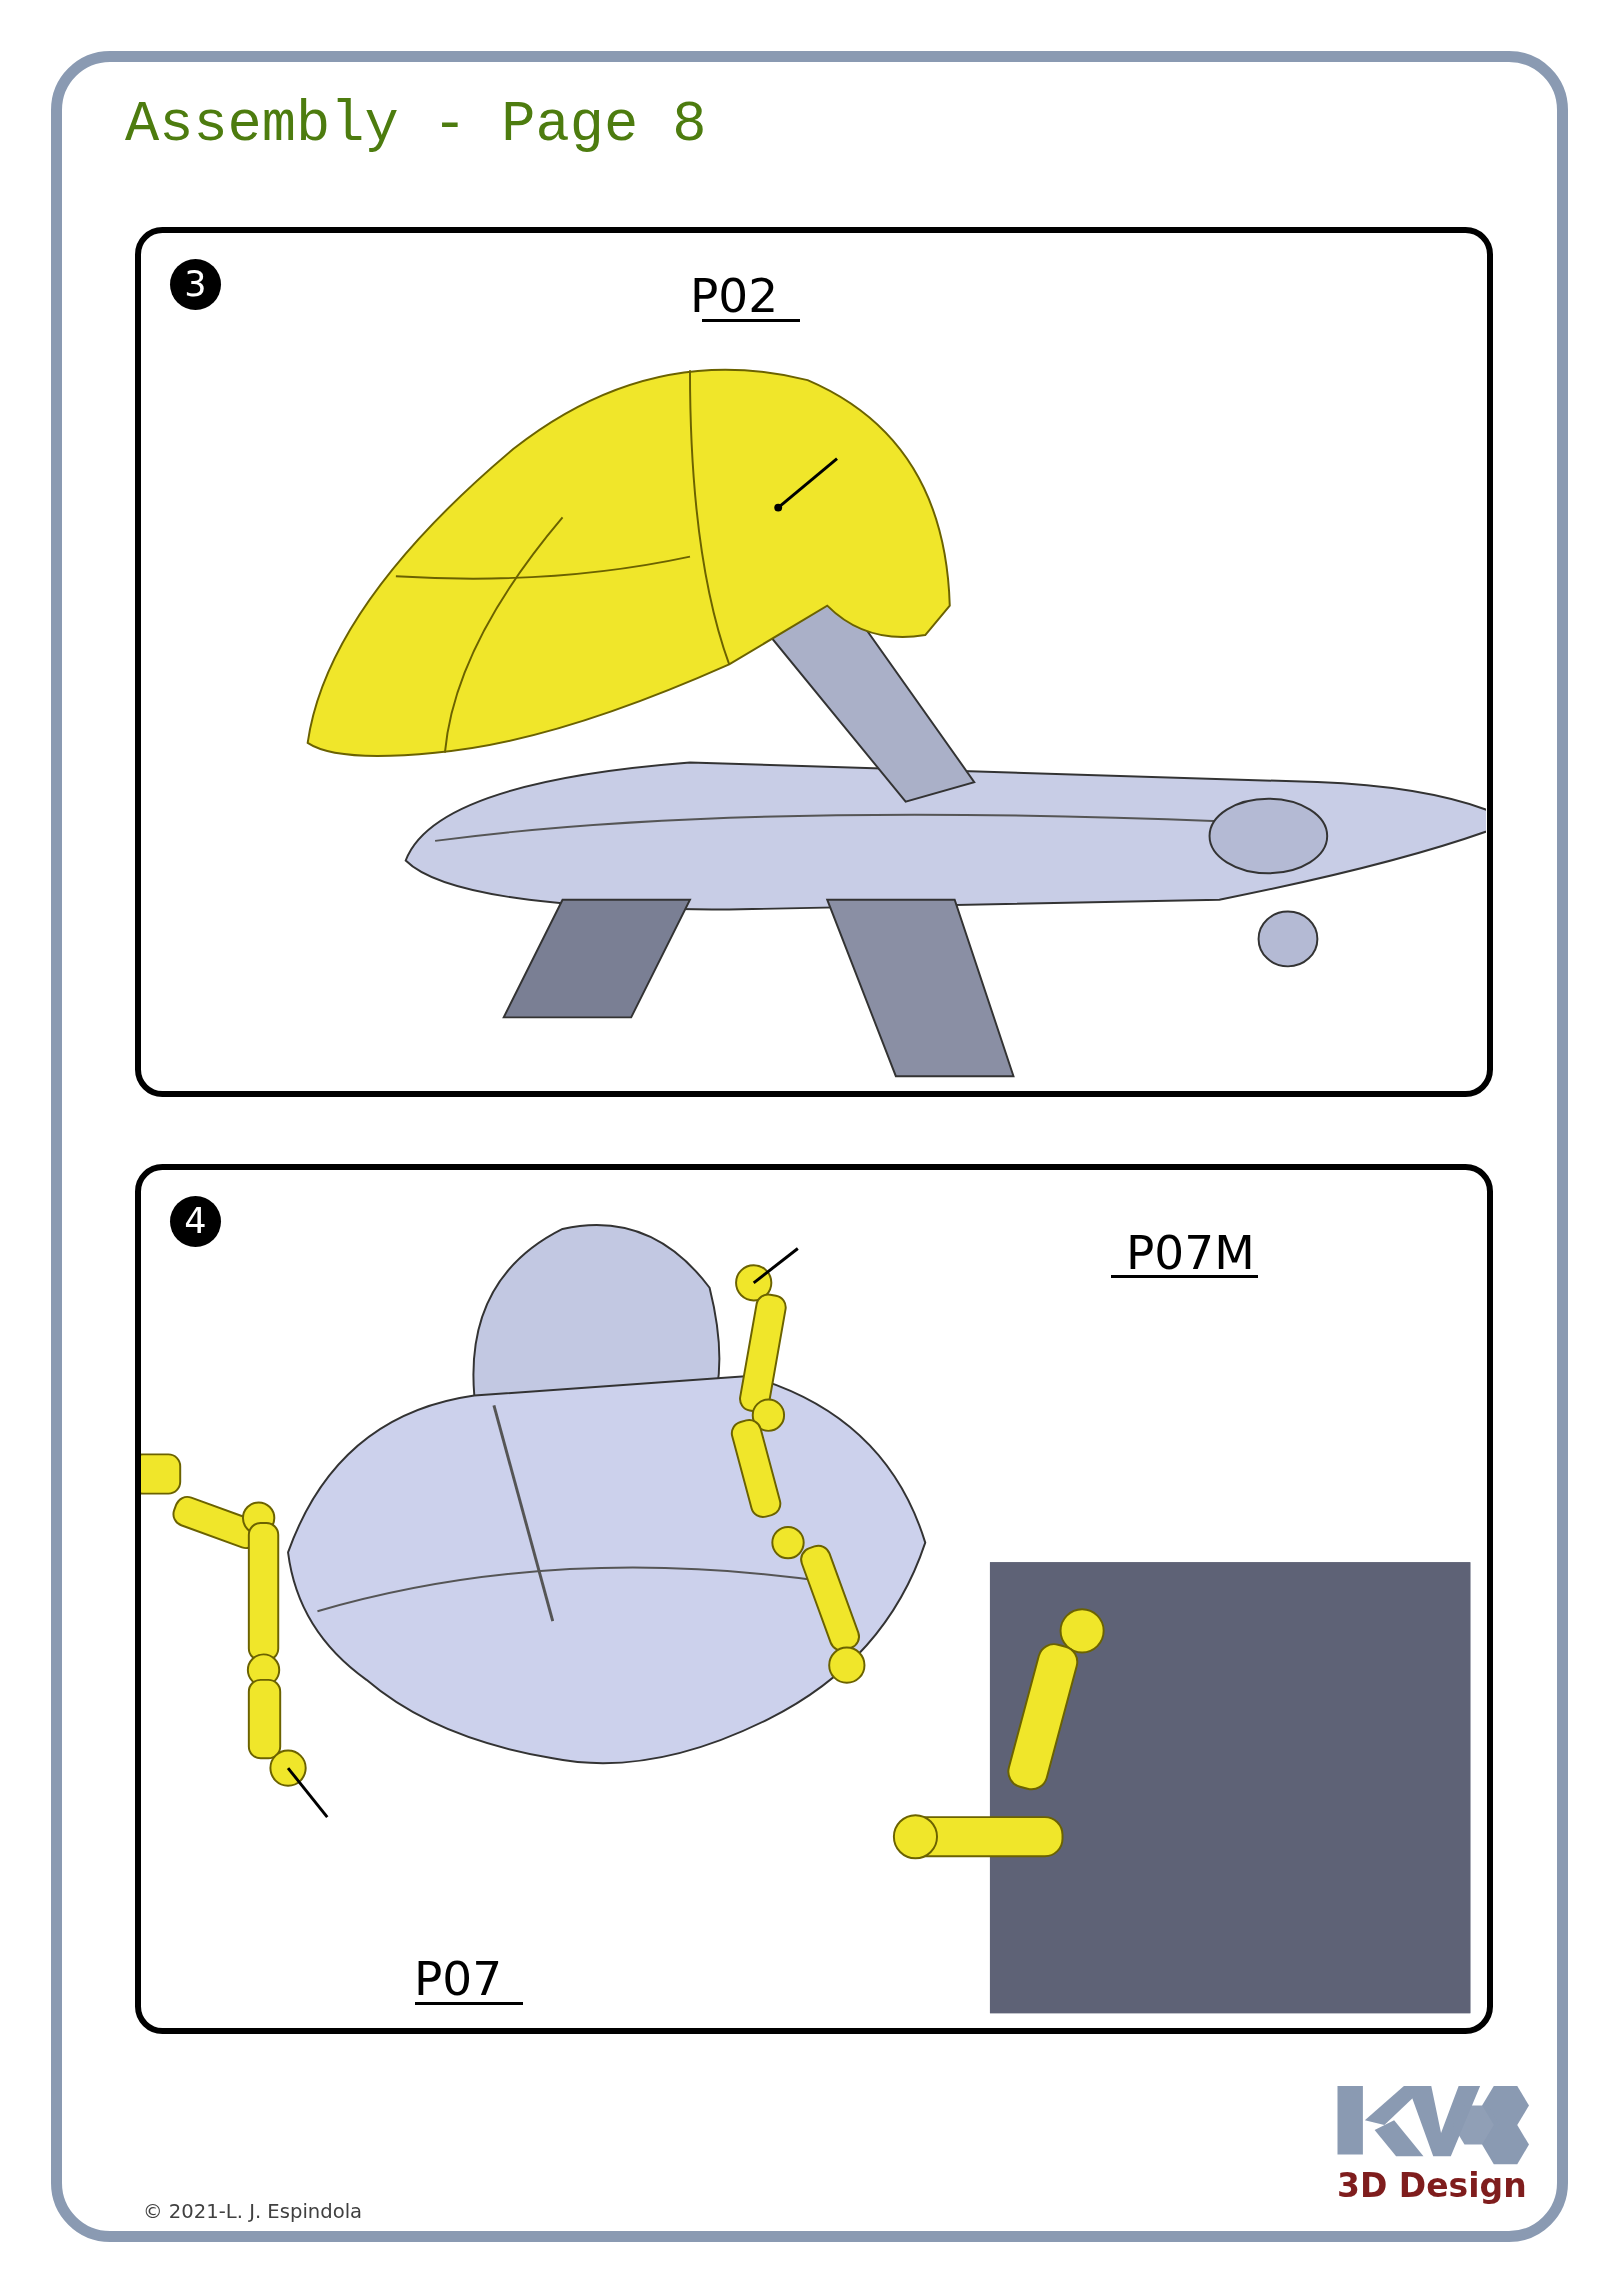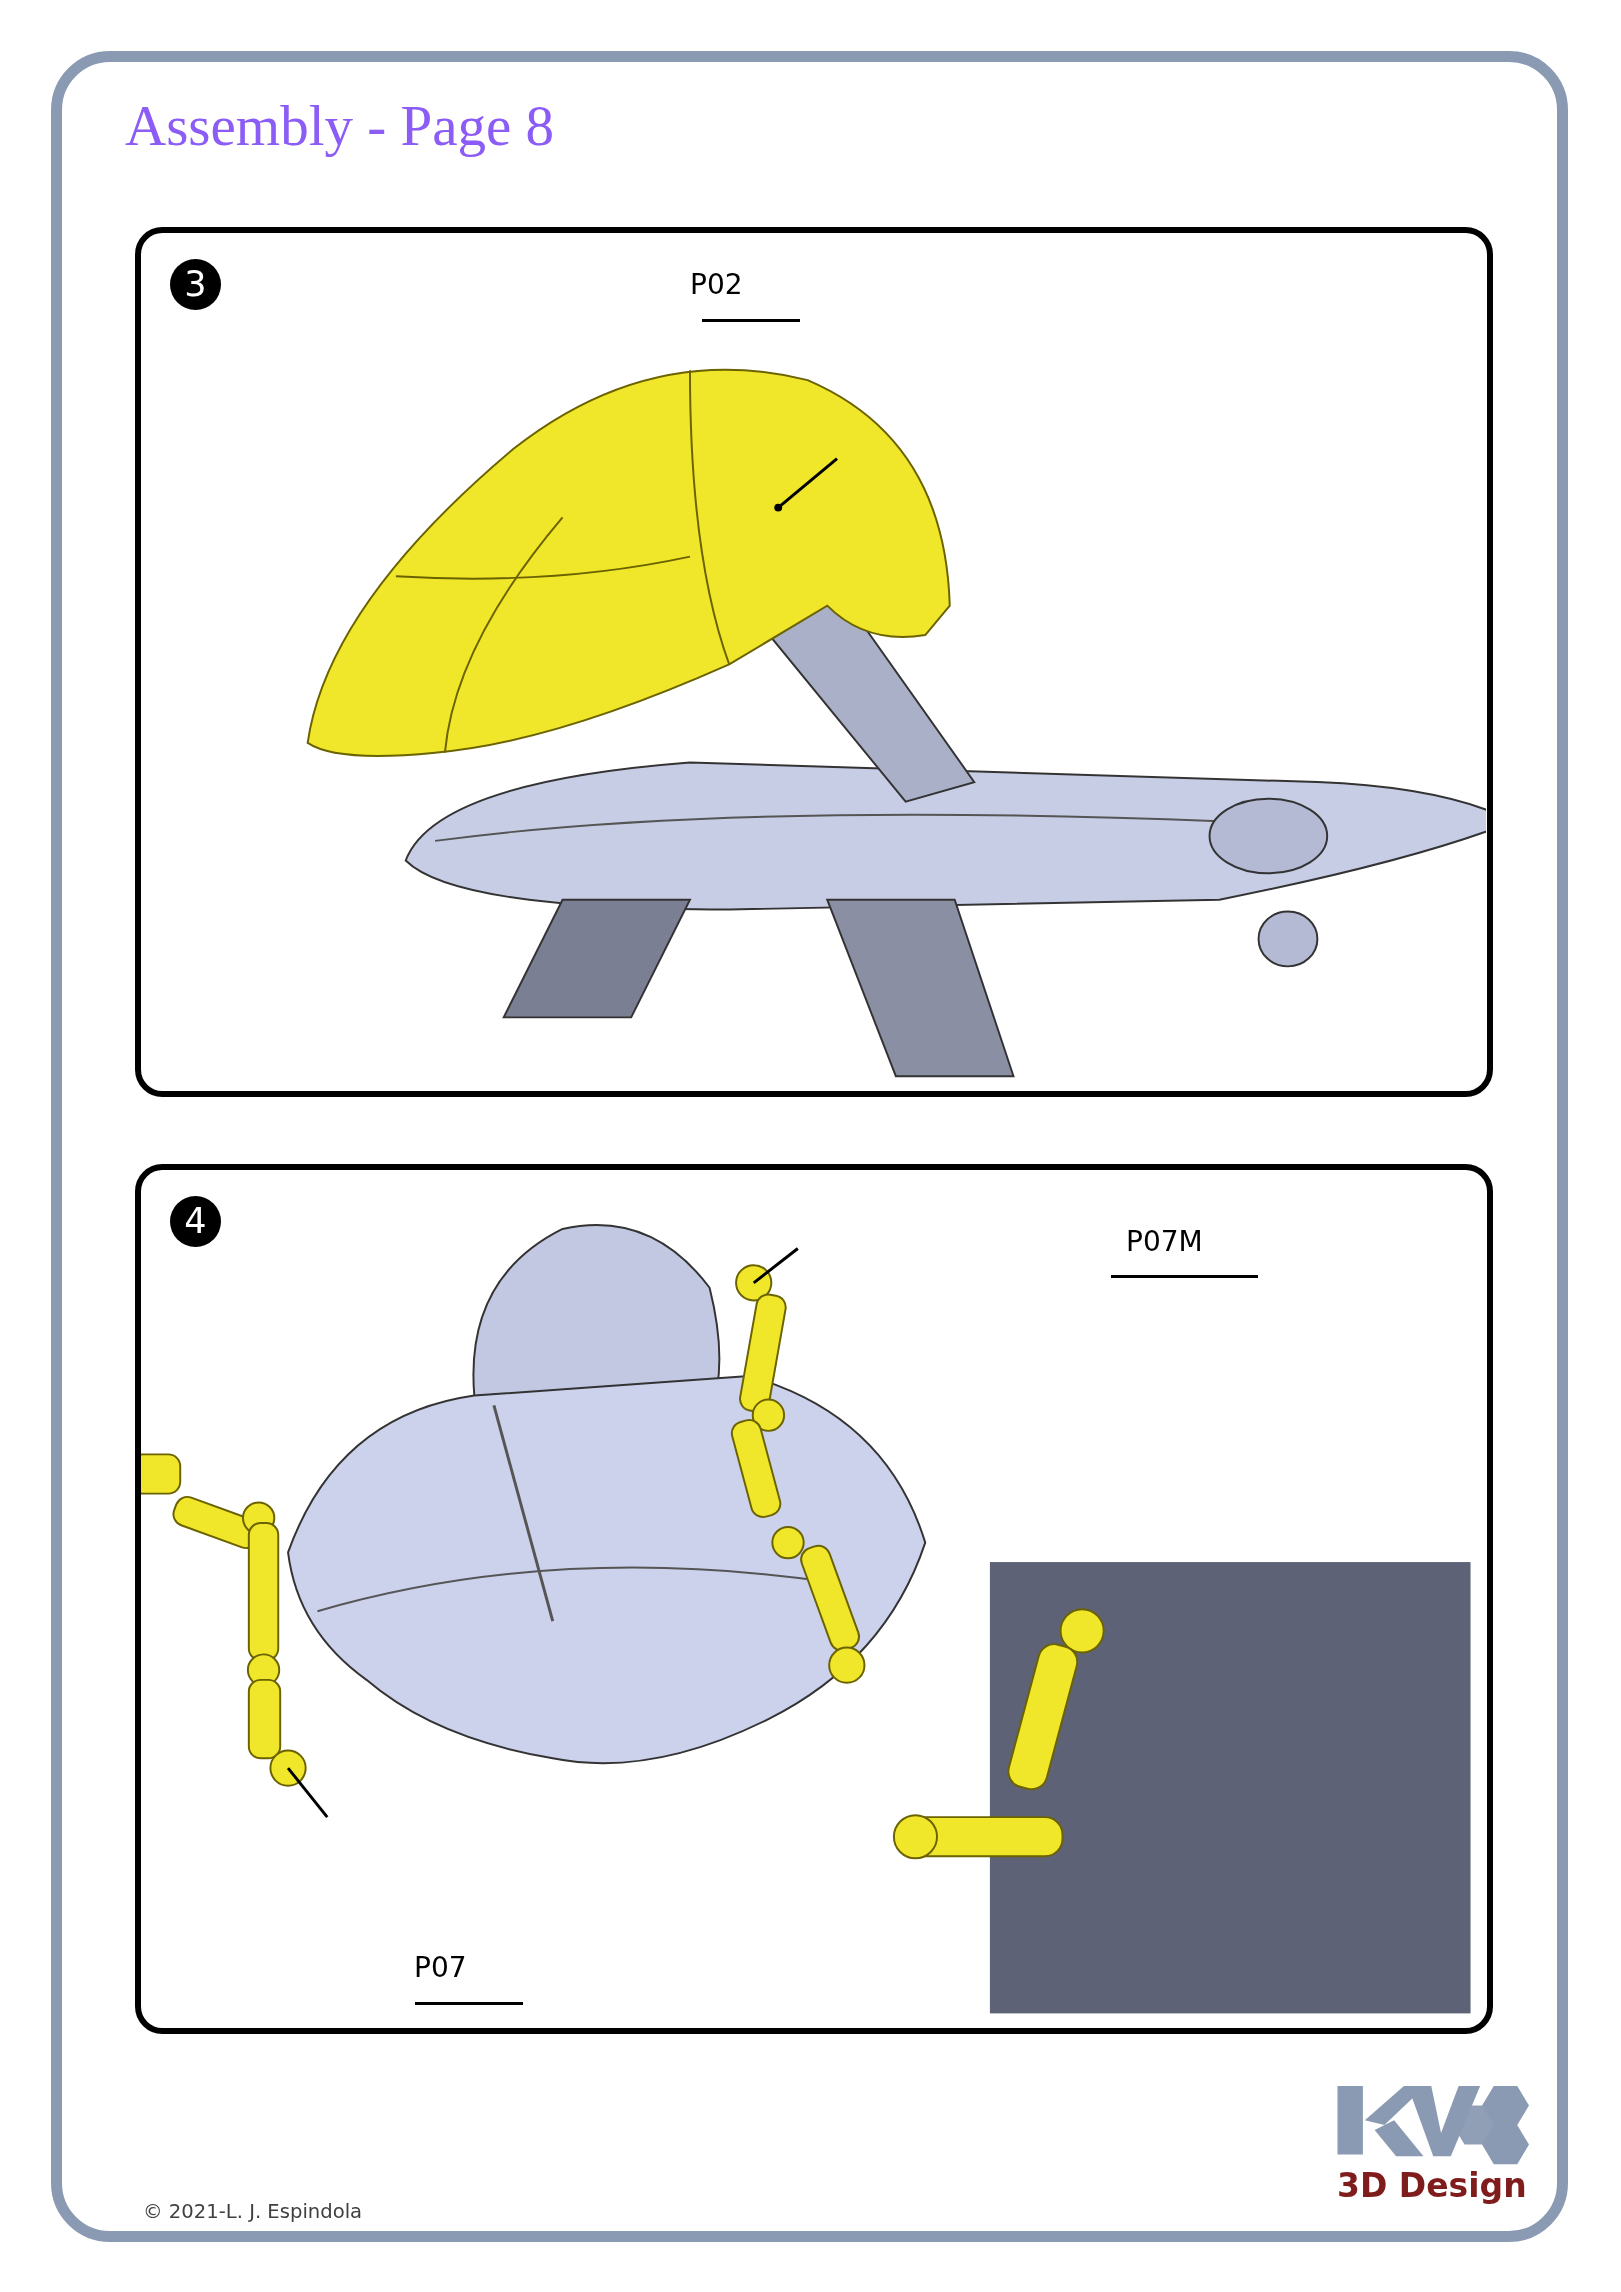--- a/index.html
+++ b/index.html
@@ -1,23 +1,23 @@
 <!DOCTYPE html>
 <html><head>
 <meta charset="utf-8">
 <style>
   html,body{margin:0;padding:0;background:#fff;}
   body{width:1621px;height:2293px;position:relative;overflow:hidden;font-family:"DejaVu Sans",sans-serif;}
   .page-frame{position:absolute;left:51px;top:51px;width:1517px;height:2191px;border:11.8px solid #8a9ab2;border-radius:59px;box-sizing:border-box;}
-  .title{position:absolute;left:125px;top:93px;font-size:57px;color:#8b5cf6;font-family:Liberation Serif, serif;font-weight:normal;}
+  .title{position:absolute;left:125px;top:93px;font-size:57px;color:#4d7c0f;font-family:Liberation Mono, monospace;font-weight:normal;}
   .step-box{position:absolute;left:135px;width:1358px;border:6.9px solid #000;border-radius:27.4px;box-sizing:border-box;background:#fff;overflow:hidden;}
   .step-3{top:227px;height:870px;}
   .step-4{top:1164px;height:870px;}
   .badge{position:absolute;left:29px;top:25.5px;width:51px;height:51px;border-radius:50%;background:#000;color:#fff;font-size:35px;line-height:51px;text-align:center;}
-  .callout{position:absolute;font-size:28px;color:#000;}
+  .callout{position:absolute;font-size:47px;color:#000;}
   .callout-line{position:absolute;height:2.9px;background:#000;}
   svg.art{position:absolute;left:0;top:0;}
   .copyright{position:absolute;left:143px;top:2200px;font-size:19.6px;color:#404040;}
   .logo{position:absolute;left:1335px;top:2086px;width:216px;height:127px;}
   .logo-text{position:absolute;left:1337px;top:2166px;font-size:33px;font-weight:bold;color:#7f1d1d;}
 </style>
 </head>
 <body>
 
 <div class="page-frame"></div>

